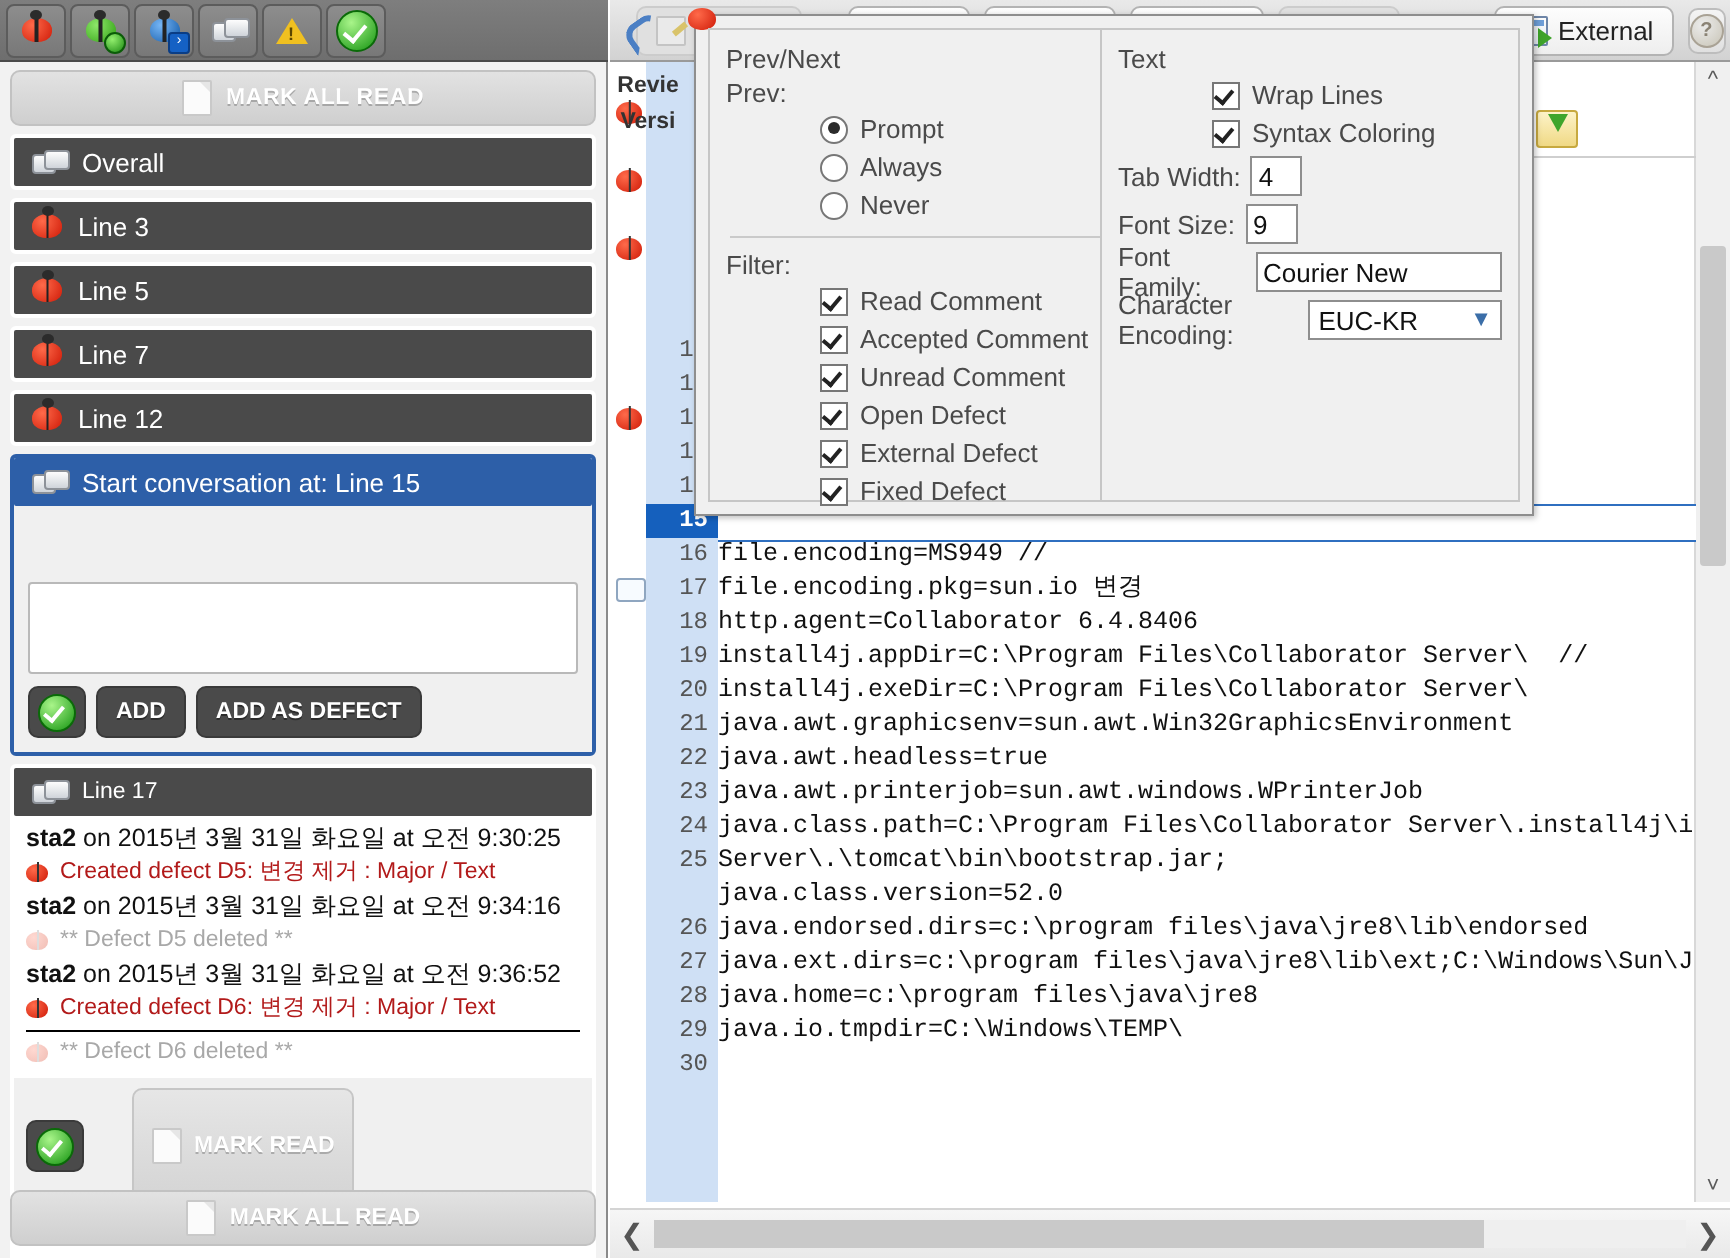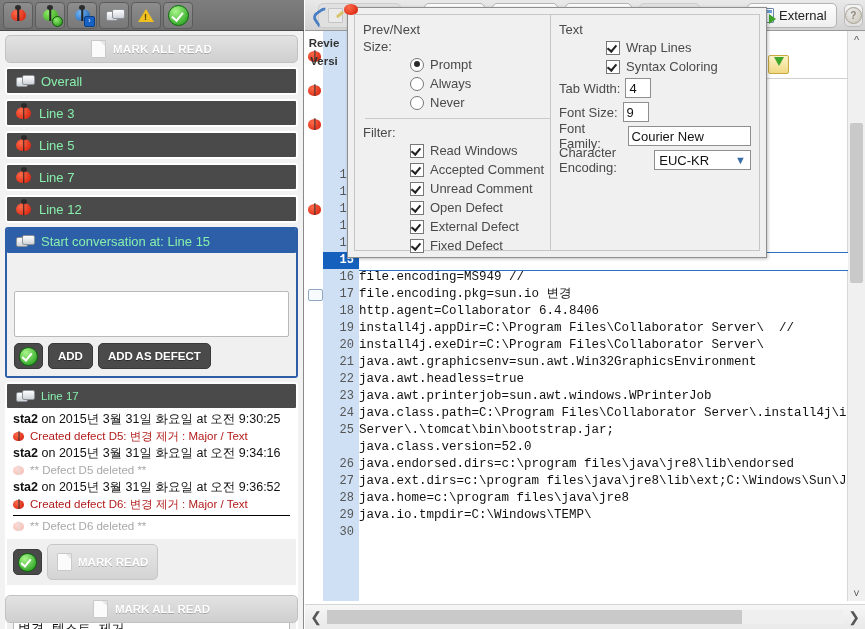--- a/index.html
+++ b/index.html
@@ -96,21 +96,21 @@
   }
   .doc-ico:after{
     content:"";position:absolute;right:0;top:0;border-top:5px solid #e6e6e6;
     border-left:5px solid transparent;
   }
   .conv-item{
     margin:4px 5px;border:1px solid #ffffff;border-radius:3px;
     background:#fff;padding:1px;
   }
   .conv-head{
-    background:#4a4a4a;color:#86efac;height:24px;display:flex;align-items:center;
+    background:#4a4a4a;color:#ffffff;height:24px;display:flex;align-items:center;
     gap:8px;padding:0 9px;font-size:13px;border-radius:1px;
   }
   .conv-head.sel{background:#2d5fa8;}
   .conv-item.sel{border:2px solid #2d5fa8;border-radius:3px;padding:0;}
 
   .conv-editor{
     background:#f0f0f0;padding:6px 7px 7px 7px;
   }
   .txtbox{
     width:100%;height:46px;background:#fff;border:1px solid #b9b9b9;
@@ -139,24 +139,25 @@
   .mini-bug{
     width:11px;height:9px;border-radius:50% 50% 45% 45%;flex:0 0 auto;position:relative;
     background:radial-gradient(circle at 35% 30%,#ff6a4a,#cf1a07);
   }
   .mini-bug:before{content:"";position:absolute;left:50%;top:-1px;width:1px;height:10px;background:#333;transform:translateX(-50%);}
   .mini-bug.pale{background:radial-gradient(circle at 35% 30%,#ffd9d2,#f0bdb4);}
   .mini-bug.pale:before{background:#ddd;}
   .hr-sep{border-top:1px solid #000;margin:2px 0;}
   .read-row{display:flex;align-items:center;gap:5px;padding:5px 6px;background:#f0f0f0;}
   .lgray-btn{
-    height:24px;padding:5px 9px;border-radius:5px;
+    height:24px;padding:16px 9px;border-radius:5px;
     background:linear-gradient(#e6e6e6,#d4d4d4);border:1px solid #c6c6c6;
     color:#fff;font-weight:bold;font-size:11.5px;display:flex;align-items:center;gap:6px;
     text-shadow:0 1px 0 rgba(0,0,0,.22);
+    margin-left:19px;
   }
   .bottom-mark{
     position:absolute;left:5px;right:5px;bottom:6px;height:26px;border-radius:5px;
     background:linear-gradient(#e2e2e2,#cfcfcf);border:1px solid #c2c2c2;
     display:flex;align-items:center;justify-content:center;gap:7px;
     color:#ffffff;font-weight:bold;font-size:11.5px;text-shadow:0 1px 0 rgba(0,0,0,.22);
   }
 
   
   .right-panel{
@@ -605,41 +606,41 @@
     </div>
 
     <div class="upload-ico"></div>
     <div class="mini-divider"></div>
 
     <div class="dialog">
       <span class="dlg-ico"></span>
 
       <div class="dlg-col dlg-left">
         <div class="grp-title">Prev/Next</div>
-        <div class="grp-title">Size:</div>
+        <div class="grp-title">Prev:</div>
 
         <div class="opt">
           <span class="radio on"></span>
           <span>Prompt</span>
         </div>
         <div class="opt">
           <span class="radio"></span>
           <span>Always</span>
         </div>
         <div class="opt">
           <span class="radio"></span>
           <span>Never</span>
         </div>
 
         <div class="dlg-hr"></div>
         <div class="grp-title">Filter:</div>
 
         <div class="opt">
           <span class="cb on"></span>
-          <span>Read Windows</span>
+          <span>Read Comment</span>
         </div>
         <div class="opt">
           <span class="cb on"></span>
           <span>Accepted Comment</span>
         </div>
         <div class="opt">
           <span class="cb on"></span>
           <span>Unread Comment</span>
         </div>
         <div class="opt">

